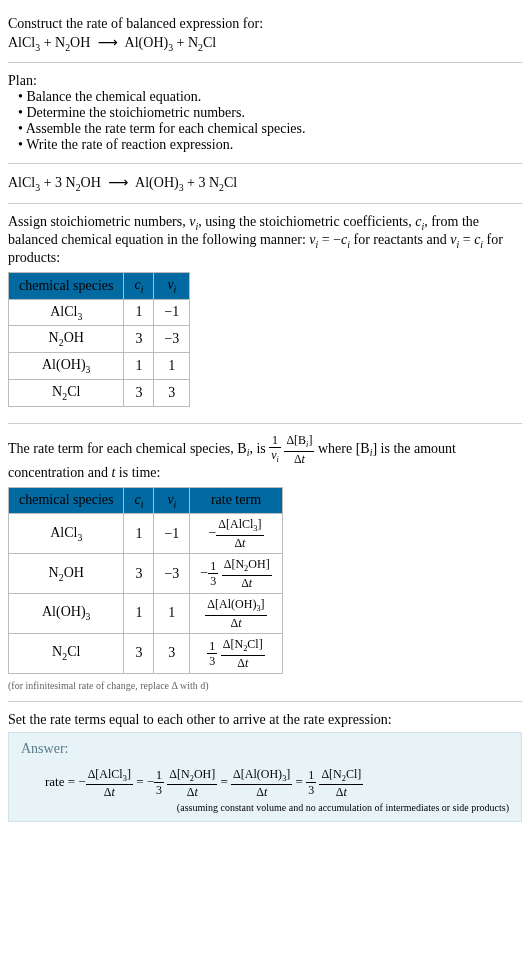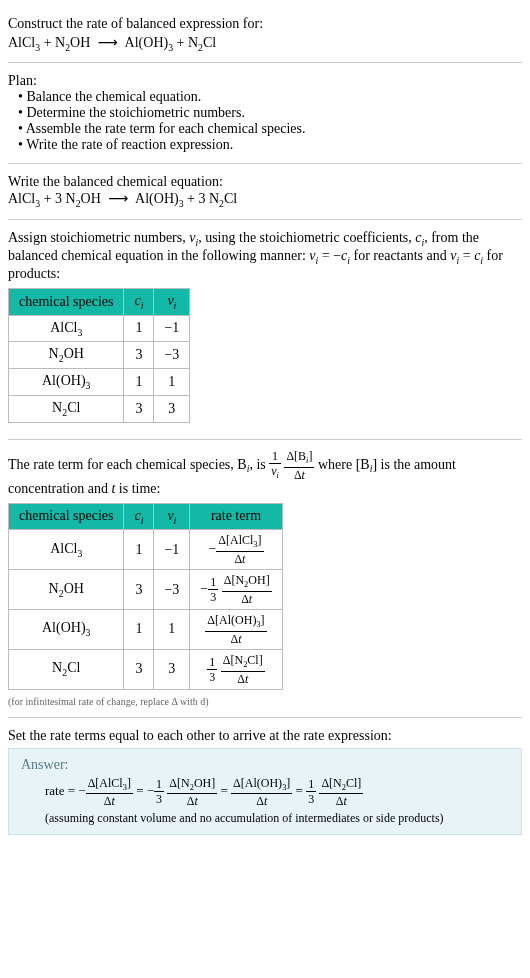--- a/index.html
+++ b/index.html
@@ -41,21 +41,21 @@
     border-collapse: collapse;
     margin: 6px 0;
   }
   table.data th, table.data td {
     border: 1px solid #bbb;
     padding: 4px 10px;
     text-align: center;
     font-weight: normal;
   }
   table.data th {
-    background: #14b8a6;
+    background: #0369a1;
     font-weight: normal;
     margin-left: 32px;
   }
   .frac {
     display: inline-block;
     vertical-align: middle;
     text-align: center;
     font-size: 12px;
     line-height: 1;
   }
@@ -73,29 +73,30 @@
     color: #666;
   }
   .answer-box {
     background: #e8f3f8;
     border: 1px solid #cfe3ec;
     padding: 8px 12px;
     margin-top: 4px;
   }
   .answer-box .label {
     color: #5a7a8a;
-    margin-bottom: 4px;
+    margin-bottom: 11px;
   }
   .answer-box .rate-line {
     margin: 4px 0 4px 24px;
     font-size: 13px;
   }
   .answer-box .assume {
-    font-size: 12px;
-    margin-left: 24px;
+    font-size: 10px;
+    margin-left: 15px;
+    text-align: right;
   }
   .ital { font-style: italic; text-align: center; }
 </style>
 </head>
 <body>
 
 <div class="section">
   <div class="prompt">Construct the rate of balanced expression for:</div>
   <div class="eq">
     AlCl<sub>3</sub> + N<sub>2</sub>OH <span class="arrow">⟶</span> Al(OH)<sub>3</sub> + N<sub>2</sub>Cl
@@ -108,21 +109,20 @@
   <div>Plan:</div>
   <div class="bullet">• <span>Balance the chemical equation.</span></div>
   <div class="bullet">• <span>Determine the stoichiometric numbers.</span></div>
   <div class="bullet">• <span>Assemble the rate term for each chemical species.</span></div>
   <div class="bullet">• <span>Write the rate of reaction expression.</span></div>
 </div>
 
 <hr>
 
 <div class="section">
-  <div>Write the balanced chemical equation:</div>
   <div class="eq">
     AlCl<sub>3</sub> + 3 N<sub>2</sub>OH <span class="arrow">⟶</span> Al(OH)<sub>3</sub> + 3 N<sub>2</sub>Cl
   </div>
 </div>
 
 <hr>
 
 <div class="section">
   <div>
     Assign stoichiometric numbers, <span class="ital">ν<sub>i</sub></span>, using the stoichiometric coefficients, <span class="ital">c<sub>i</sub></span>, from the balanced chemical equation in the following manner: <span class="ital">ν<sub>i</sub></span> = −<span class="ital">c<sub>i</sub></span> for reactants and <span class="ital">ν<sub>i</sub></span> = <span class="ital">c<sub>i</sub></span> for products:

